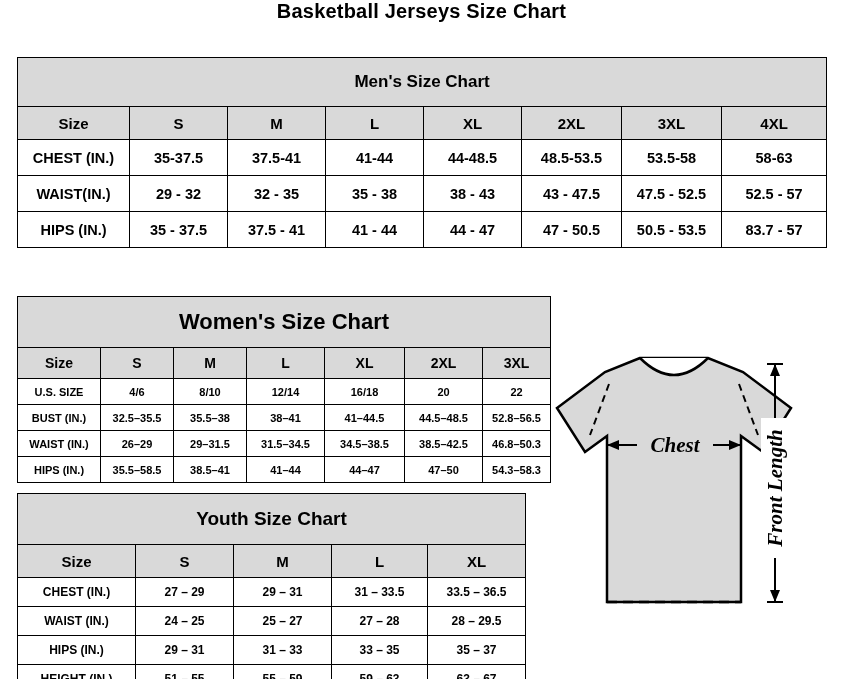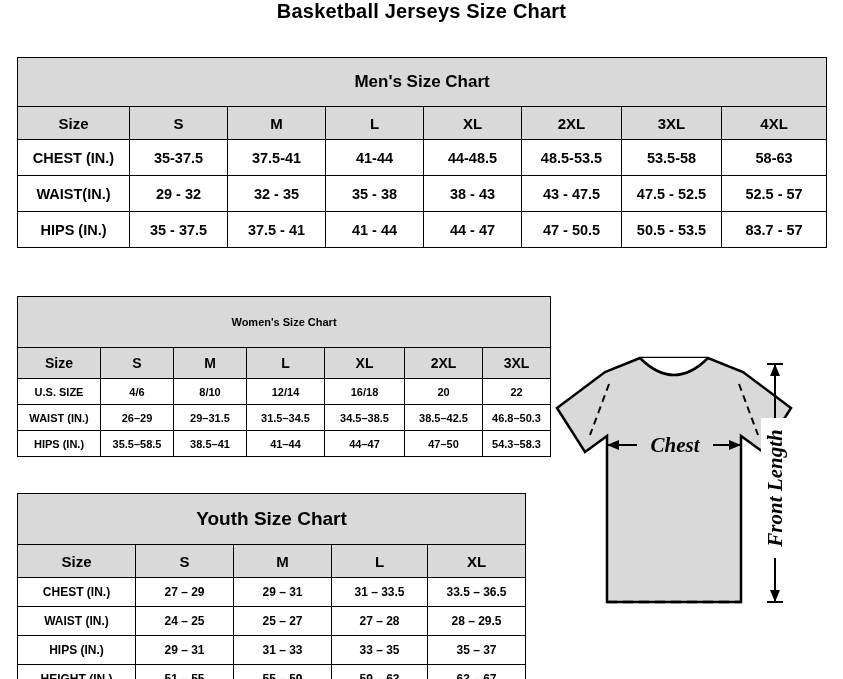--- a/index.html
+++ b/index.html
@@ -62,21 +62,21 @@
     font-size: 14px;
   }
 
   
   #women-table {
     position: absolute;
     left: 17px;
     top: 296px;
     width: 533px;
   }
-  #women-table .chart-title td { height: 32px; font-size: 11px; }
+  #women-table .chart-title td { height: 32px; font-size: 22px; }
   #women-table .head-row td {
     height: 28px;
     font-size: 14px;
   }
   #women-table .body-row td {
     height: 23px;
     font-size: 11px;
   }
   #women-table .rowlabel {
     font-size: 11px;
@@ -206,20 +206,29 @@
     <tr class="body-row">
       <td class="rowlabel">U.S. SIZE</td>
       <td>4/6</td>
       <td>8/10</td>
       <td>12/14</td>
       <td>16/18</td>
       <td>20</td>
       <td>22</td>
     </tr>
     <tr class="body-row">
+      <td class="rowlabel">BUST (IN.)</td>
+      <td>32.5–35.5</td>
+      <td>35.5–38</td>
+      <td>38–41</td>
+      <td>41–44.5</td>
+      <td>44.5–48.5</td>
+      <td>52.8–56.5</td>
+    </tr>
+    <tr class="body-row">
       <td class="rowlabel">WAIST (IN.)</td>
       <td>26–29</td>
       <td>29–31.5</td>
       <td>31.5–34.5</td>
       <td>34.5–38.5</td>
       <td>38.5–42.5</td>
       <td>46.8–50.3</td>
     </tr>
     <tr class="body-row">
       <td class="rowlabel">HIPS (IN.)</td>

